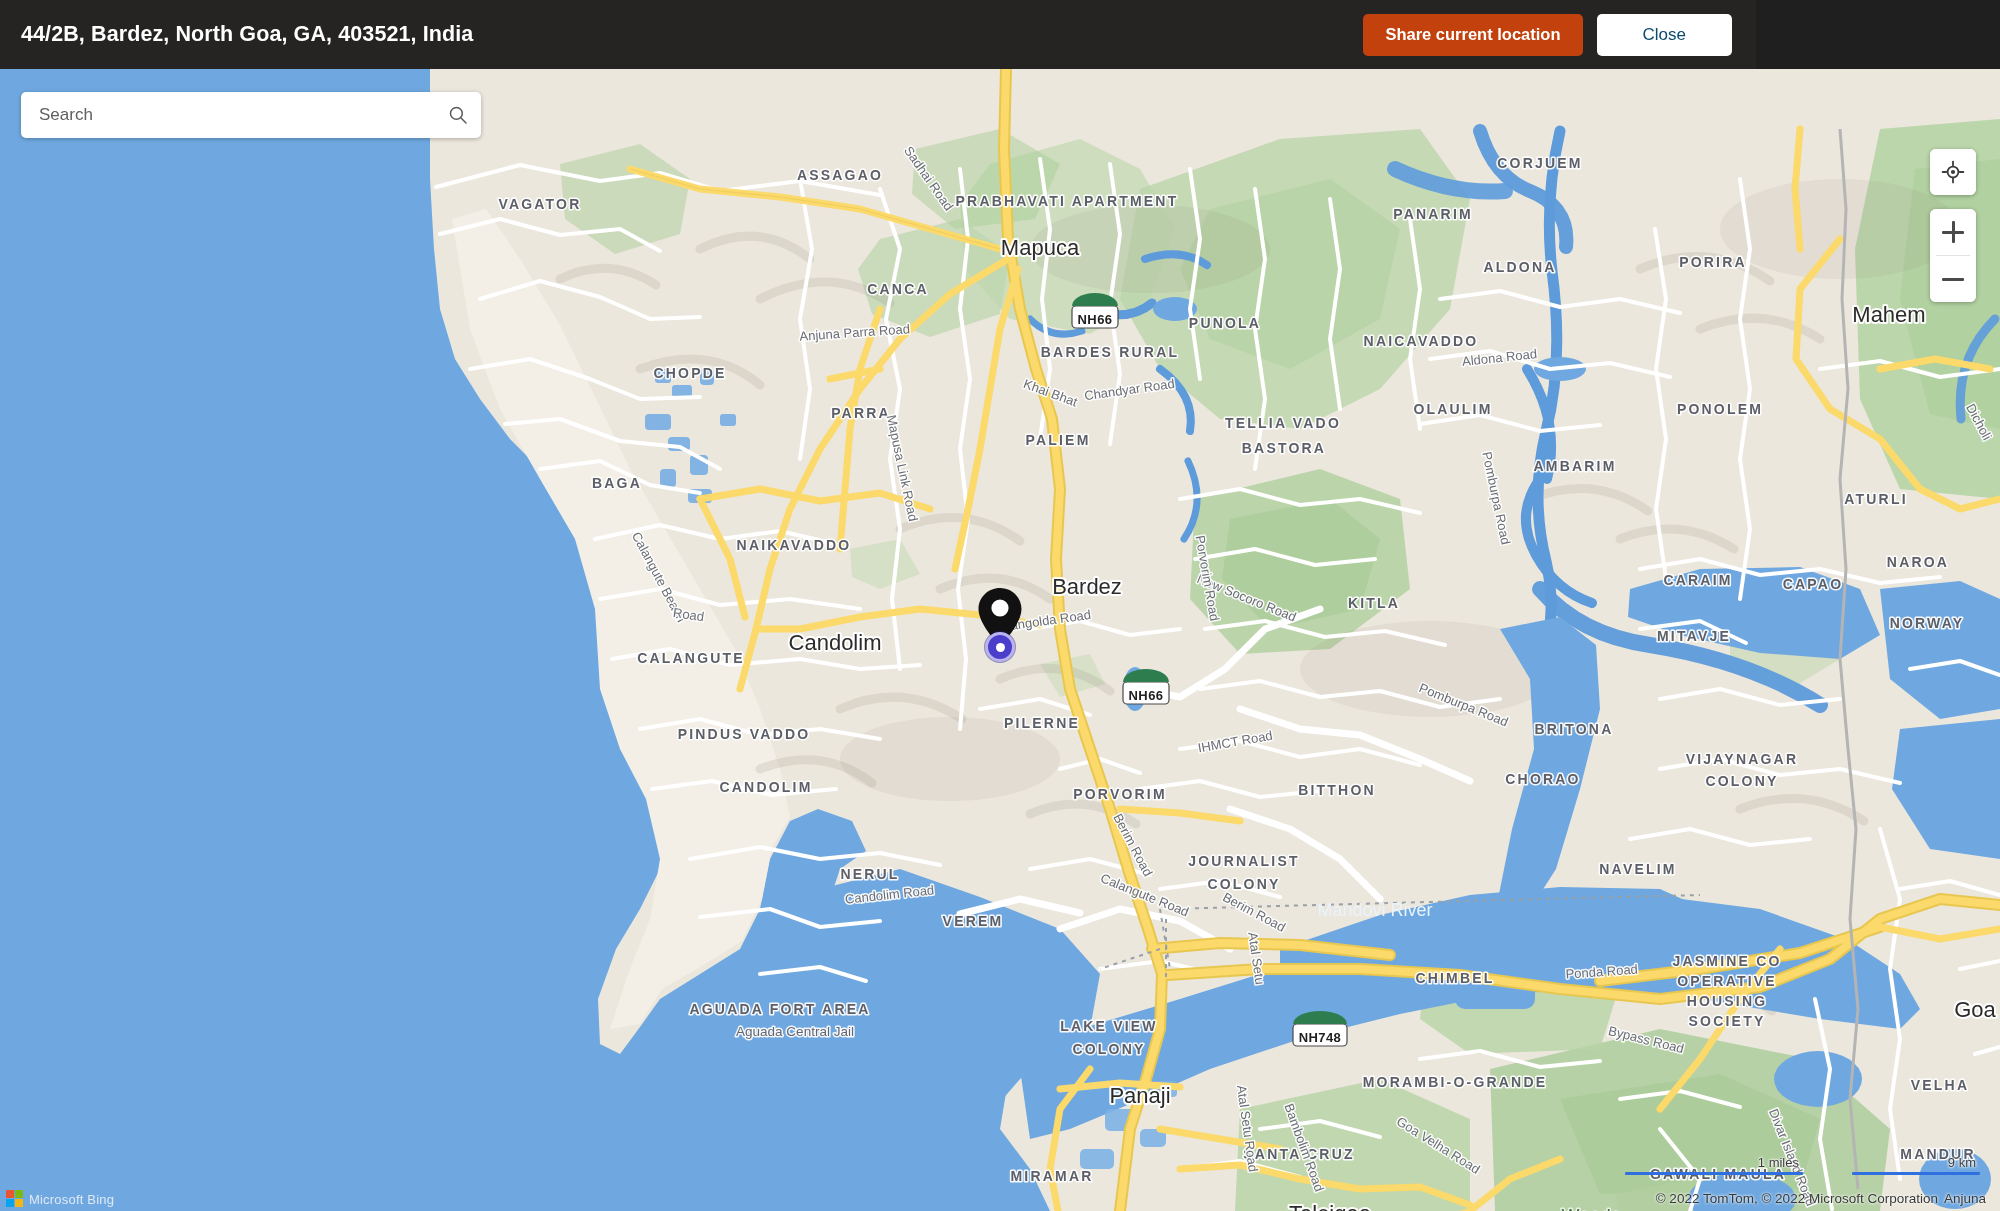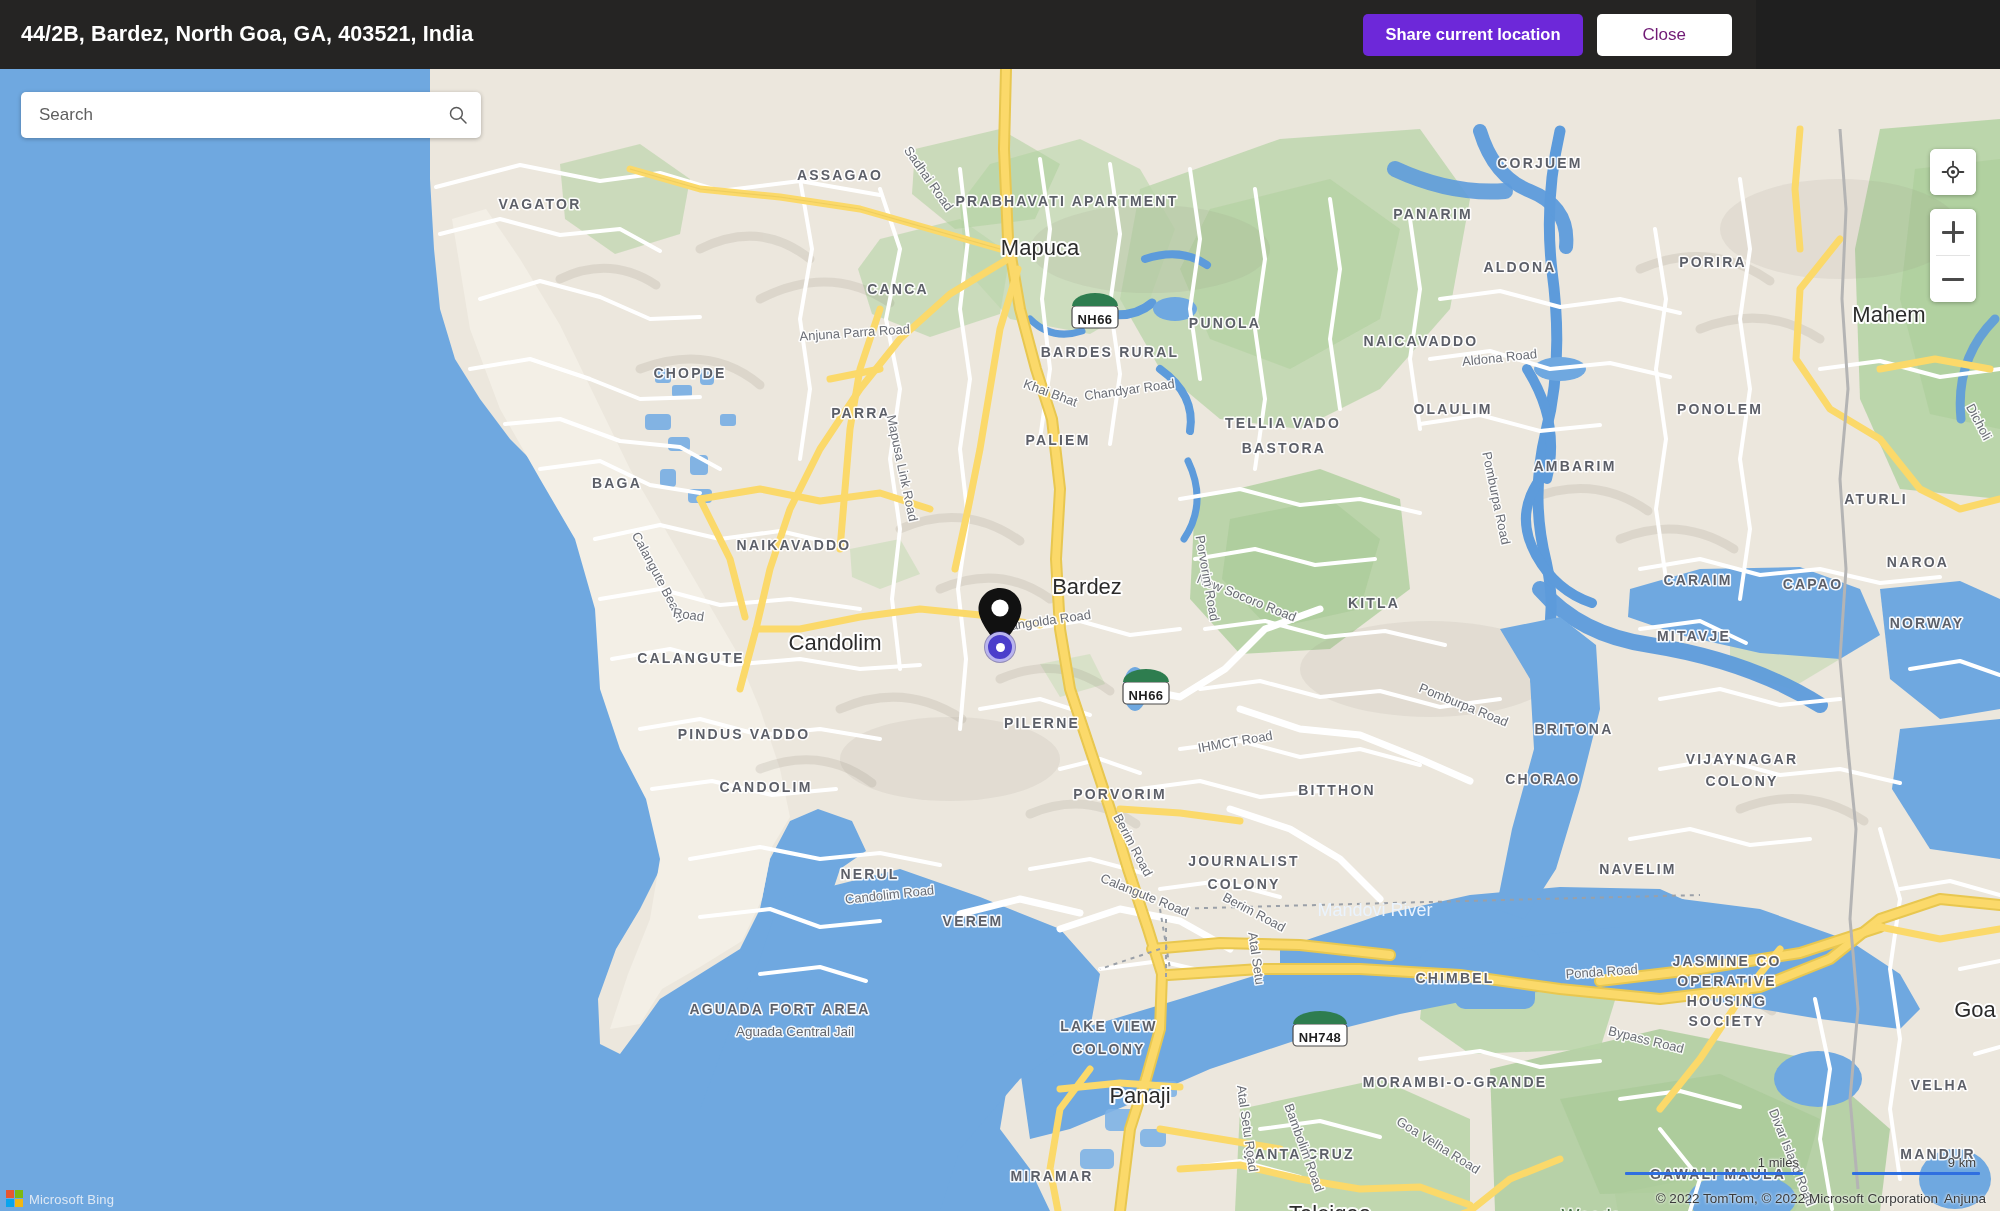--- a/index.html
+++ b/index.html
@@ -35,22 +35,22 @@
   }
   .btn {
     border: none; cursor: pointer;
     font-family: "Liberation Sans", sans-serif;
     font-size: 16.5px; font-weight: bold;
     border-radius: 5px;
     height: 42px;
     display: flex; align-items: center; justify-content: center;
     white-space: nowrap;
   }
-  .btn-primary { background: #6d28d9; color: #ffffff; padding: 0 22px; }
-  .btn-secondary { background: #ffffff; color: #701a75; padding: 0 46px; font-weight: normal; font-size: 17px;}
+  .btn-primary { background: #c2410c; color: #ffffff; padding: 0 22px; }
+  .btn-secondary { background: #ffffff; color: #0c4a6e; padding: 0 46px; font-weight: normal; font-size: 17px;}
 
   
   .map {
     position: absolute; top: 69px; left: 0;
     width: 2000px; height: 1142px;
     background: #6fa8e0;
     overflow: hidden;
   }
   .map-canvas { position: absolute; inset: 0; }
   .map-canvas svg { display: block; width: 2000px; height: 1142px; }

